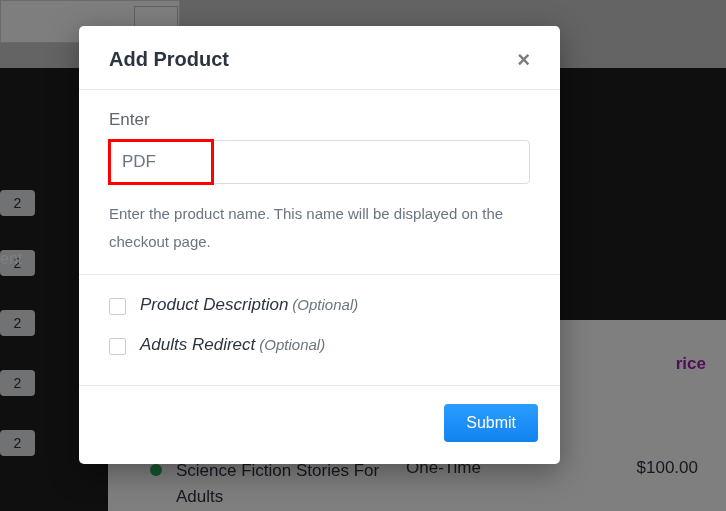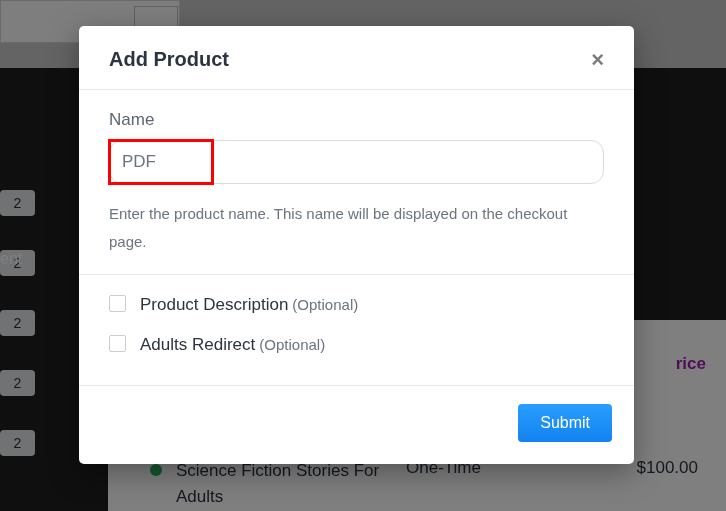--- a/index.html
+++ b/index.html
@@ -78,21 +78,21 @@
   margin-right: 14px;
   flex: 0 0 auto;
 }
 .fc-name { width: 230px; font-weight: 500; line-height: 1.5; }
 .fc-type { width: 160px; }
 .fc-price { margin-left: auto; margin-right: 28px; font-weight: 400; }
 
 .modal {
   position: absolute;
   left: 79px; top: 26px;
-  width: 555px;
+  width: 481px;
   background: #fff;
   border-radius: 5px;
   box-shadow: 0 8px 30px rgba(0,0,0,.35);
 }
 .m-head {
   display: flex;
   justify-content: space-between;
   align-items: center;
   padding: 22px 30px 18px;
   border-bottom: 1px solid #e9e9e9;
@@ -114,21 +114,21 @@
   padding: 20px 30px 10px;
 }
 .field-label {
   font-size: 17px;
   color: #5c6770;
   margin-bottom: 10px;
 }
 .input-wrap {
   width: 100%;
   border: 1px solid #d7dde2;
-  border-radius: 13px;
+  border-radius: 4px;
   height: 44px;
   display: flex;
   align-items: center;
   padding: 0 12px;
   margin-bottom: 16px;
   position: relative;
 }
 .input-highlight {
   position: absolute;
   left: -2px; top: -2px;
@@ -149,23 +149,24 @@
   line-height: 1.85;
   margin-bottom: 18px;
 }
 .divider {
   height: 1px;
   background: #e9e9e9;
   margin: 0 -30px 20px;
 }
 .check-row {
   display: flex;
-  align-items: flex-start;
+  align-items: flex-end;
   margin-bottom: 20px;
   cursor: pointer;
+  font-style: italic;
 }
 .checkbox {
   width: 17px; height: 17px;
   border: 1px solid #c8cfd6;
   border-radius: 2px;
   margin-right: 14px;
   flex: 0 0 auto;
 }
 .check-label {
   font-size: 17px;
@@ -239,21 +240,21 @@
 </div>
 
 <div class="overlay"></div>
 
 <div class="modal">
   <div class="m-head">
     <div class="m-title">Add Product</div>
     <button class="m-close">×</button>
   </div>
   <div class="m-body">
-    <div class="field-label">Name</div>
+    <div class="field-label">Enter</div>
     <div class="input-wrap">
       <div class="input-highlight"></div>
       <input class="input-text" type="text" value="PDF" style="">
     </div>
     <div class="helper">Enter the product name. This name will be displayed on the checkout page.</div>
     <div class="divider"></div>
     <div class="check-row">
       <div class="checkbox"></div>
       <span class="check-label">
         <span>Product Description</span><span class="optional">(Optional)</span>

